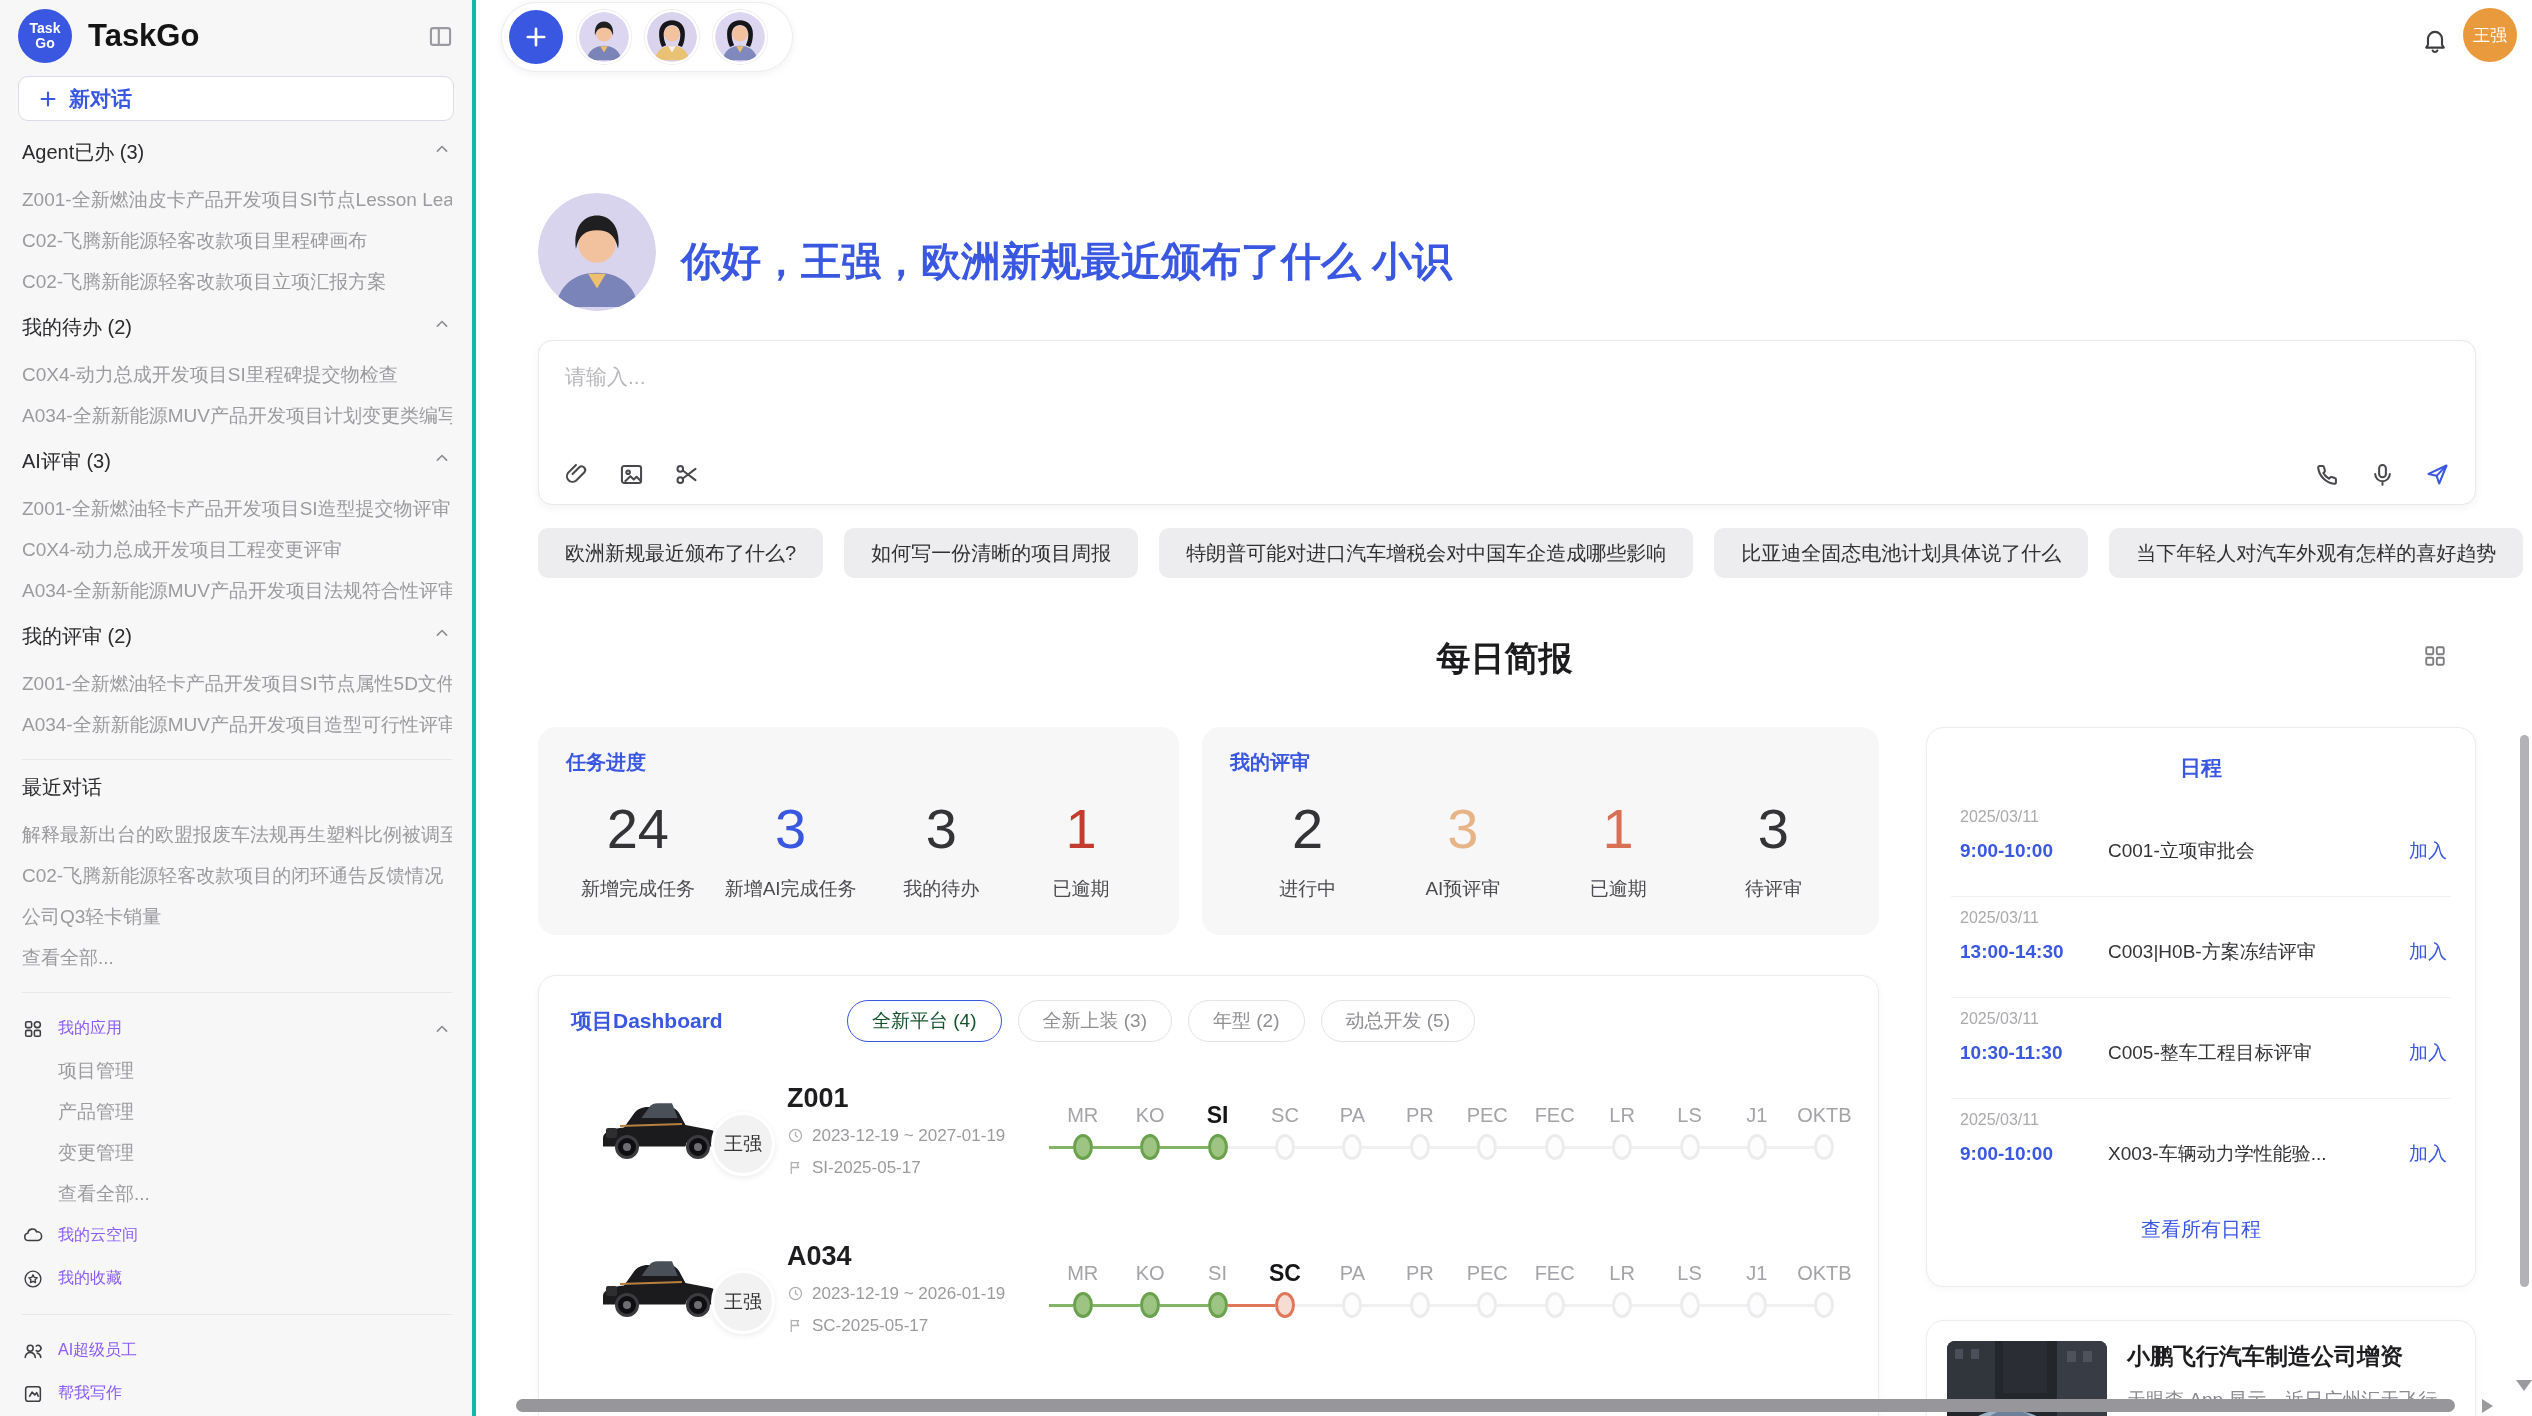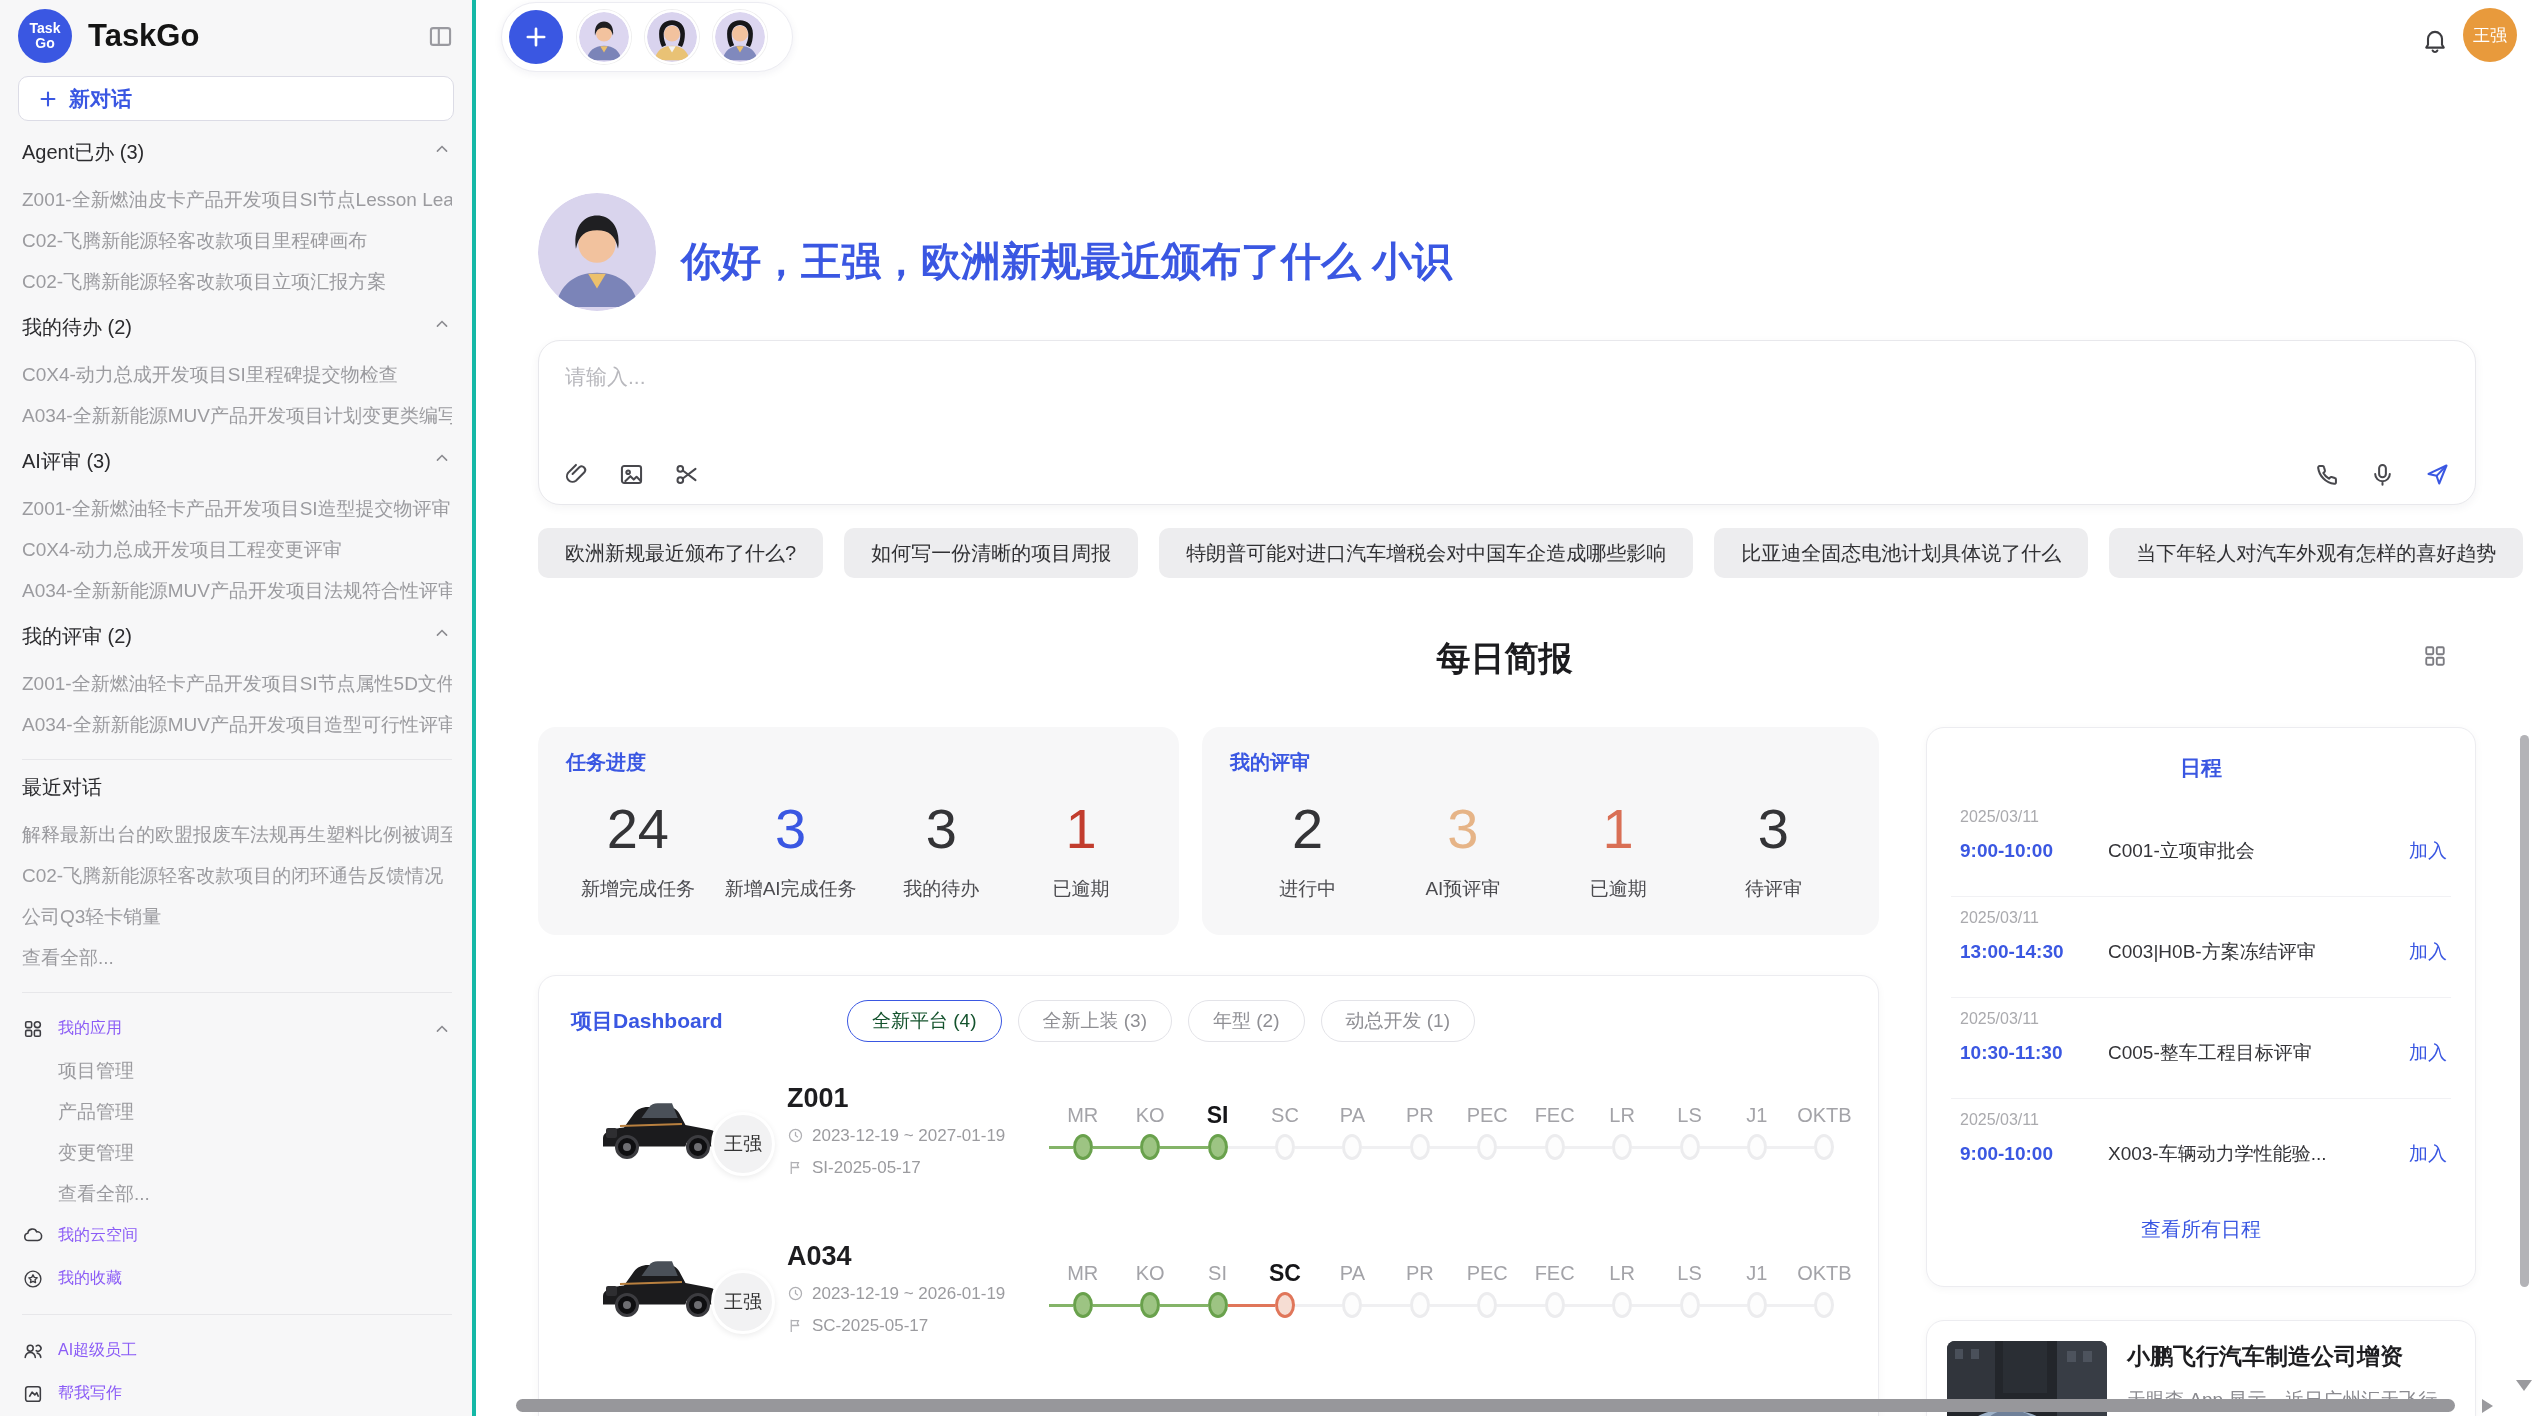--- a/index.html
+++ b/index.html
@@ -46,21 +46,21 @@
     box-shadow:0 0 0 1px #eee; cursor:pointer; flex:0 0 auto;}
   .bell{ position:absolute; left:1944px; top:26px; width:28px; height:28px; color:#3c3c40; cursor:pointer;}
   .user-av{ position:absolute; left:1986px; top:8px; width:54px; height:54px; border-radius:50%;
     background:#e89a3c; color:#fff; font-size:17px; display:flex; align-items:center;
     justify-content:center; cursor:pointer;}
 
   .greet-av{ position:absolute; left:61px; top:193px; width:118px; height:118px; border-radius:50%; overflow:hidden;}
   .greet-txt{ position:absolute; left:204px; top:234px; font-size:40px; font-weight:700; color:#3a57e2; white-space:nowrap;}
 
   .input-card{ position:absolute; left:61px; top:340px; width:1938px; height:165px; background:#fff;
-    border:1px solid #e8e8ec; border-radius:22px; box-shadow:0 3px 10px rgba(30,30,60,.05);}
+    border:1px solid #e8e8ec; border-radius:14px; box-shadow:0 3px 10px rgba(30,30,60,.05);}
   .input-ph{ position:absolute; left:26px; top:22px; font-size:21px; color:#b8b8bd;}
   .in-icons{ position:absolute; bottom:16px; display:flex; gap:28px; }
   .in-icons.l{ left:24px;} .in-icons.r{ right:24px;}
   .in-icons .ic{ width:27px; height:27px; color:#48484d; cursor:pointer;}
   .in-icons .ic.blue{ color:#3a57e2;}
 
   .chips{ position:absolute; left:61px; top:528px; width:1940px; display:flex; gap:21px;}
   .chip{ height:50px; line-height:50px; padding:0 27px; background:#ededef; border-radius:10px;
     font-size:20px; color:#303033; white-space:nowrap; cursor:pointer;}
 
@@ -426,21 +426,21 @@
       </div>
     </div>
 
   <div class="dash-card">
     <div class="dash-head">
       <div class="dash-title">项目Dashboard</div>
       <div class="tabs" id="dash-tabs">
           <div class="tab active">全新平台 (4)</div>
           <div class="tab">全新上装 (3)</div>
           <div class="tab">年型 (2)</div>
-          <div class="tab">动总开发 (1)</div>
+          <div class="tab">动总开发 (5)</div>
         </div>
     </div>
     <div id="proj-rows">
         <div class="proj-row">
           <div class="car-wrap">
             <div class="car-img"><svg viewBox="0 0 132 92">
                 <path d="M6 60c0-6 9-9.5 21-10.5l10-14c3-4.2 8-6.5 14-6.5h19c6 0 10 2.2 12.3 6.4l6.2 11.6 23.5 4.5c5.5 1 8.5 4 8.5 8v9h-9.5a11.5 11.5 0 00-22.6 0H41a11.5 11.5 0 00-22.6 0H6v-8.5z" fill="#1b1b1d"></path>
                 <path d="M44.5 40l7.5-10.6c2-2.8 4.8-4.2 8.7-4.2H75l5.8 14.8z" fill="#4a5058"></path>
                 <rect x="9" y="50" width="11" height="10" rx="2" fill="#2e2e31"></rect>
                 <path d="M23 48l62-2" stroke="#b9803f" stroke-width="2"></path>

